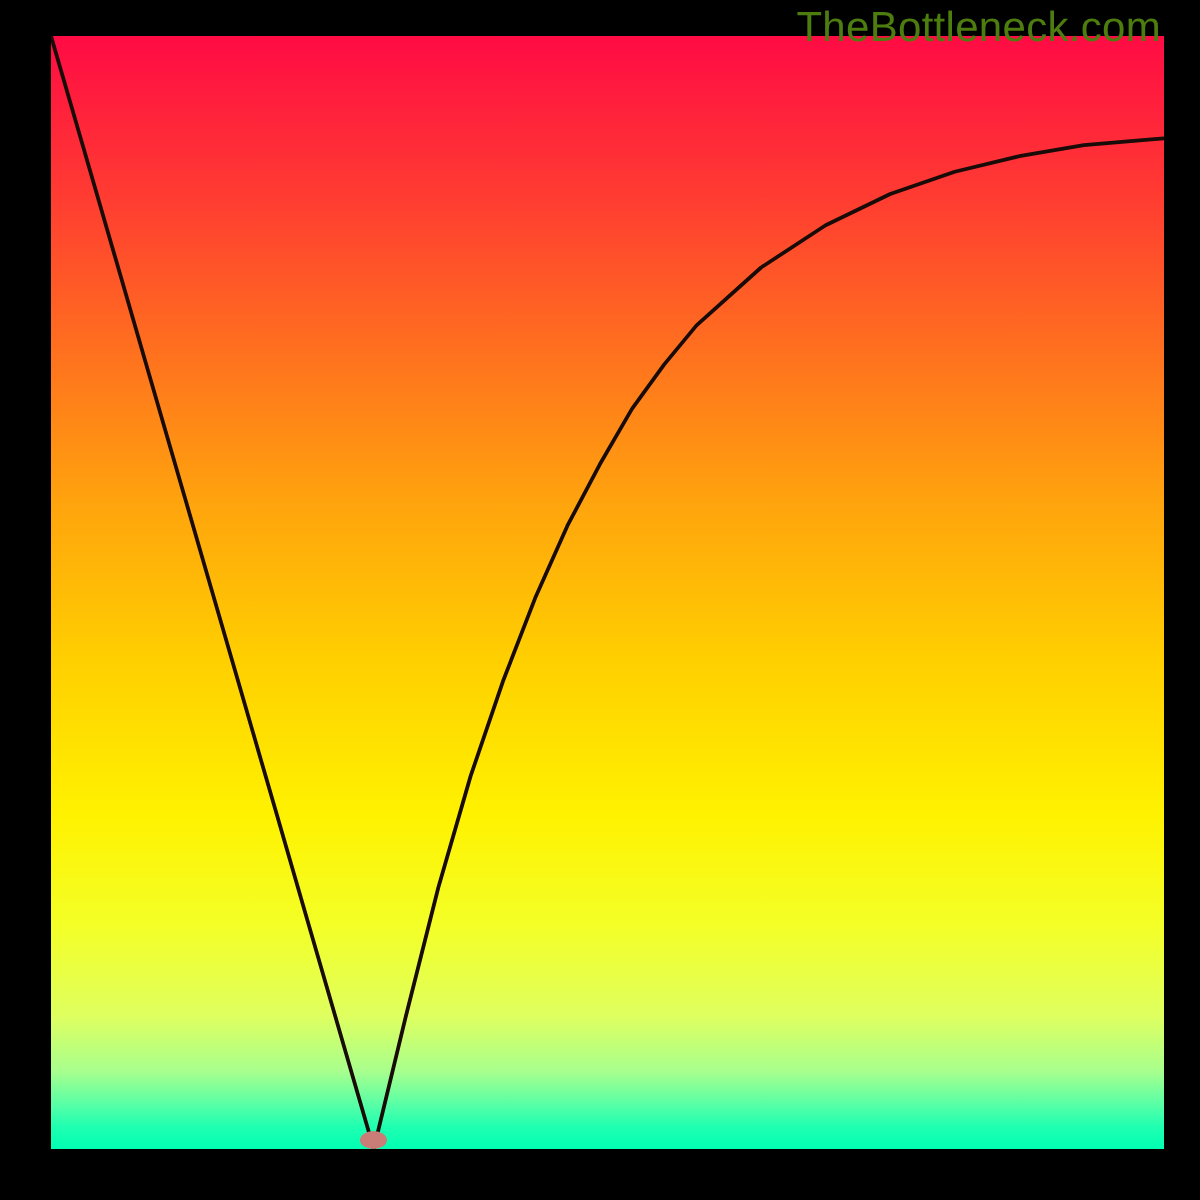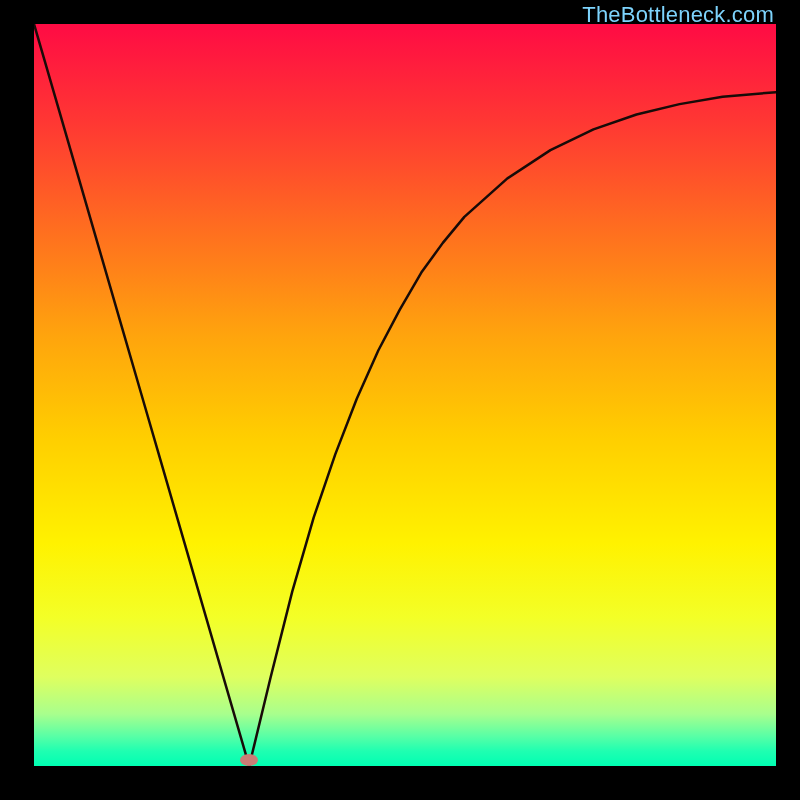--- a/index.html
+++ b/index.html
@@ -37,22 +37,22 @@
       #58ffa6 96%,
       #1fffb1 98%,
       #00ffb3 100%
     );
     overflow: hidden;
   }
   .watermark {
     position: absolute;
     top: 2px;
     right: 26px;
-    color: #7dd3fc;
-    font-size: 22px;
+    color: #4d7c0f;
+    font-size: 28px;
     font-weight: 500;
     letter-spacing: 0.2px;
   }
   .svg-layer {
     position: absolute;
     left: 0;
     top: 0;
     width: 100%;
     height: 100%;
   }

